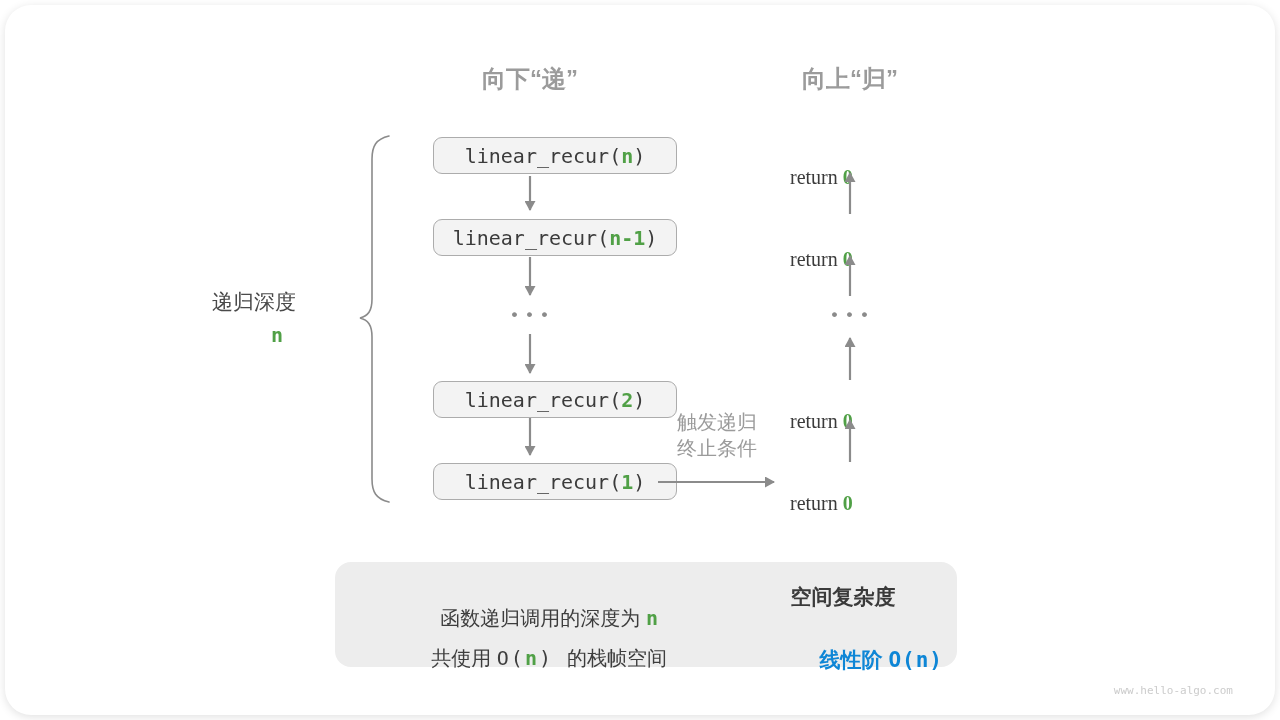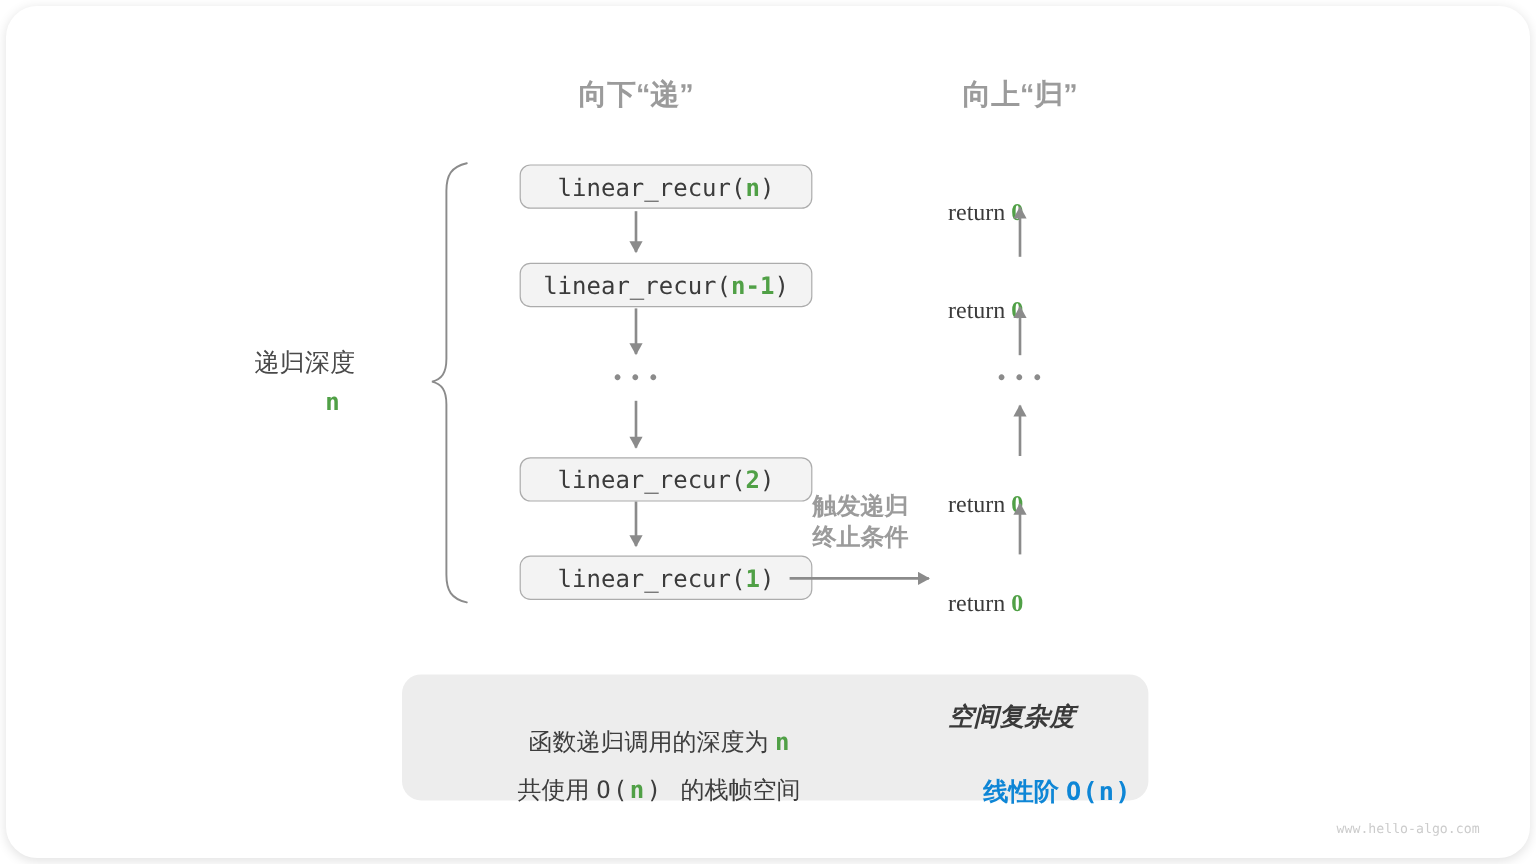--- a/index.html
+++ b/index.html
@@ -18,27 +18,27 @@
   .f1{top:132px}.f2{top:214px}.f3{top:376px}.f4{top:458px}
   .green{color:#50a046;font-weight:700;}
   .ret{left:765px;width:160px;font-family:Liberation Serif, serif;
        font-size:20px;color:#3b3b3b;}
   .r1{top:138px}.r2{top:220px}.r3{top:382px}.r4{top:464px}
   .dots{width:80px;text-align:center;font-size:17px;letter-spacing:9px;color:#8b8b8b;
         font-weight:700;top:300px;}
   .dots-left{left:489px}.dots-right{left:809px}
   .depth-title{left:207px;top:283px;width:130px;text-align:left;font-size:21px;color:#4a4a4a;}
   .depth-value{left:207px;top:318px;width:130px;text-align:center;font-size:20px;}
-  .trigger{left:632px;top:404px;width:160px;text-align:center;font-size:20px;font-weight:700;
+  .trigger{left:632px;top:404px;width:160px;text-align:center;font-size:20px;font-weight:400;
            color:#9b9b9b;line-height:26px;}
   .panel{left:330px;top:557px;width:622px;height:105px;background:#ededed;border-radius:16px;}
   .sum-l{left:368px;width:330px;text-align:center;font-size:20px;color:#3d3d3d;}
   .sum-l1{top:577px}.sum-l2{top:617px}
   .sum-l .code{font-family:"DejaVu Sans Mono",monospace;letter-spacing:2px;}
-  .sum-r-title{left:748px;top:578px;width:180px;text-align:center;font-size:21px;font-weight:700;color:#3a3a3a;font-style:italic;}
+  .sum-r-title{left:748px;top:578px;width:180px;text-align:center;font-size:21px;font-weight:700;color:#3a3a3a;}
   .sum-r-value{left:738px;top:617px;width:200px;text-align:right;font-size:21px;font-weight:700;color:#0e86d6;}
   .sum-r-value .code{font-family:"DejaVu Sans Mono",monospace;letter-spacing:1px;margin-left:6px;}
   .watermark{right:42px;top:679px;font-family:"DejaVu Sans Mono",monospace;font-size:11px;color:#cccccc;}
   svg.layer{position:absolute;inset:0;width:1280px;height:720px;pointer-events:none;}
 </style>
 </head>
 <body>
 
 <div class="card">
 

